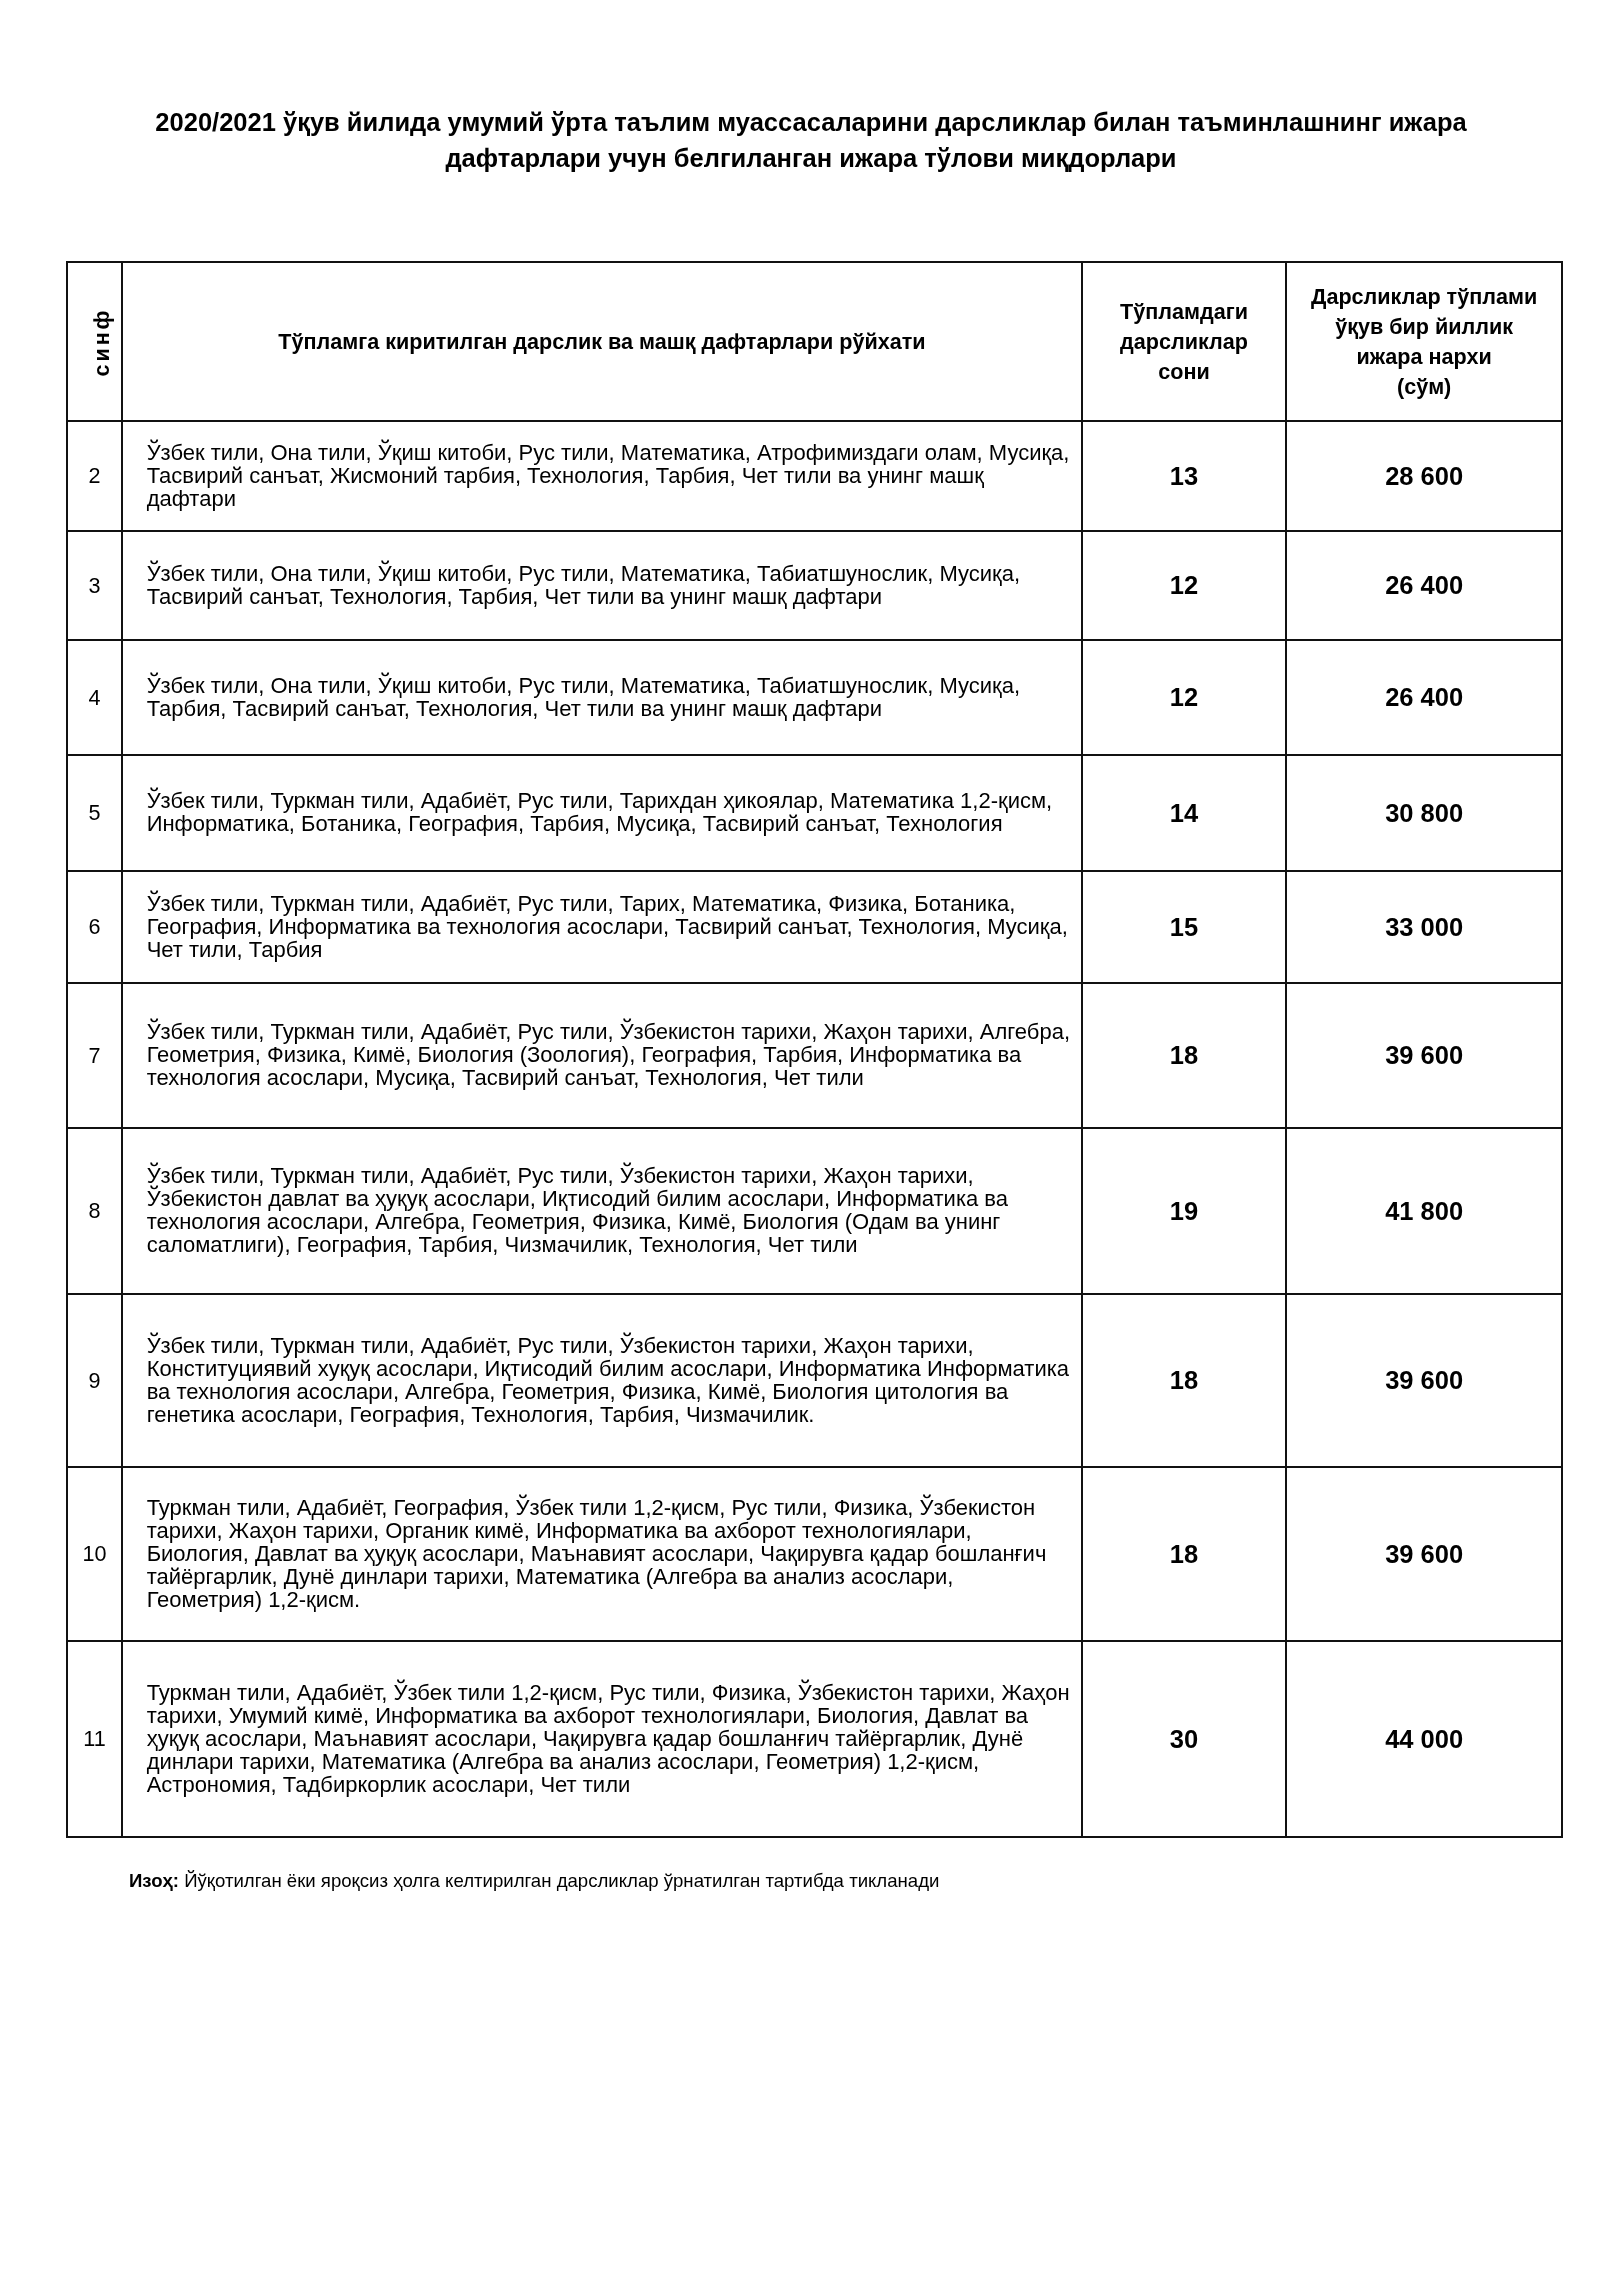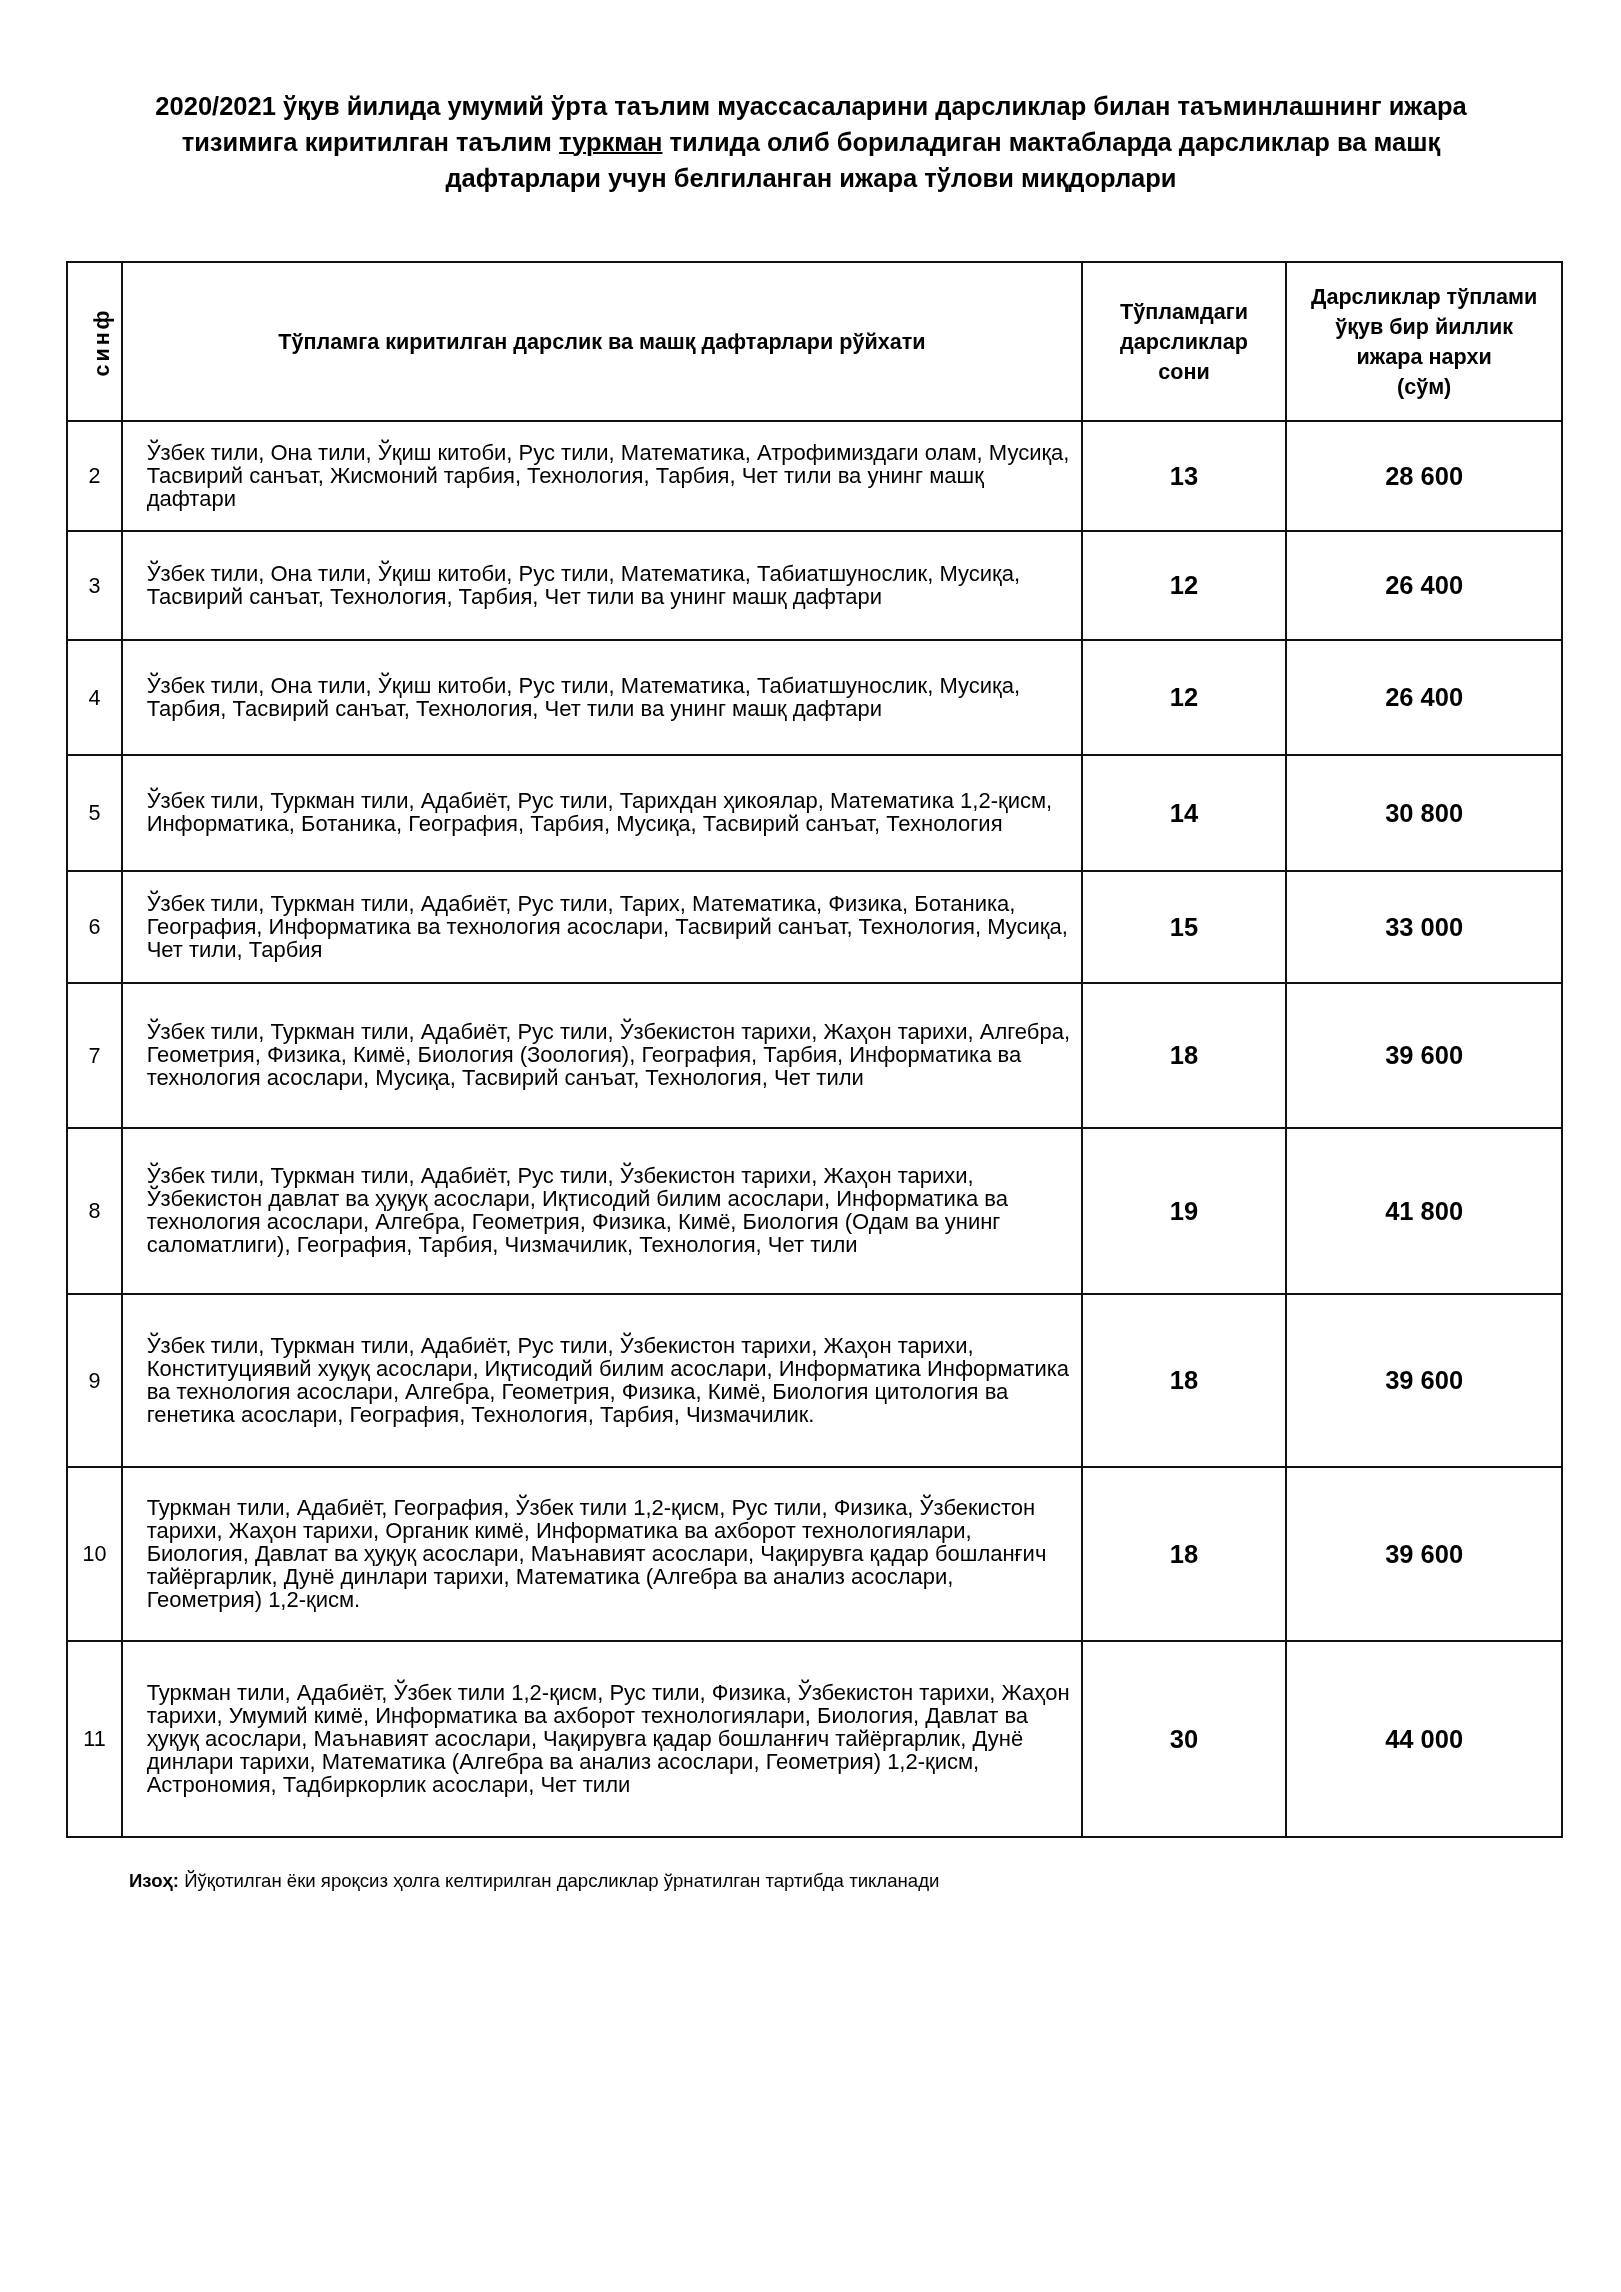--- a/index.html
+++ b/index.html
@@ -1,18 +1,18 @@
 <!DOCTYPE html>
 <html><head>
 <meta charset="utf-8">
 <style>
   html, body { margin: 0; padding: 0; background: #ffffff; }
   body { width: 1621px; height: 2293px; position: relative; overflow: hidden;
          font-family: "Liberation Sans", sans-serif; color: #000; }
-  .title { position: absolute; left: 69px; width: 1484px; top: 88px; text-align: center;
+  .title { position: absolute; left: 69px; width: 1484px; top: 104px; text-align: center;
            font-weight: bold; font-size: 25.5px; line-height: 36px; }
   .title u { text-decoration: underline; text-decoration-thickness: 2px; }
   table { position: absolute; left: 66px; top: 261px; width: 1497px;
           border-collapse: collapse; table-layout: fixed; }
   td, th { border: 2px solid #111; padding: 0; }
   th { font-weight: bold; font-size: 21.6px; line-height: 30px; text-align: center; vertical-align: middle; }
   .col-grade { width: 55px; }
   .col-list { width: 957px; }
   .col-count { width: 204px; }
   .col-price { width: 275px; }
@@ -22,21 +22,20 @@
   td.list { font-size: 22px; line-height: 23px; padding: 5.9px 7.8px 7.8px 23.5px; vertical-align: middle; }
   td.num { text-align: center; font-weight: bold; font-size: 25.5px; vertical-align: middle; margin-top: 40px; }
   .note { position: absolute; left: 129px; top: 1870px; font-size: 18.6px; }
   .note b { font-weight: bold; }
 </style>
 </head>
 <body>
 
 <div class="title">
   <div>2020/2021 ўқув йилида умумий ўрта таълим муассасаларини дарсликлар билан таъминлашнинг ижара</div>
-  <div><span>тизимига киритилган таълим </span><u>туркман</u><span> тилида олиб бориладиган мактабларда дарсликлар ва машқ</span></div>
   <div>дафтарлари учун белгиланган ижара тўлови миқдорлари</div>
 </div>
 
 <table>
   <colgroup>
     <col class="col-grade">
       <col class="col-list">
       <col class="col-count">
       <col class="col-price">
   </colgroup>

